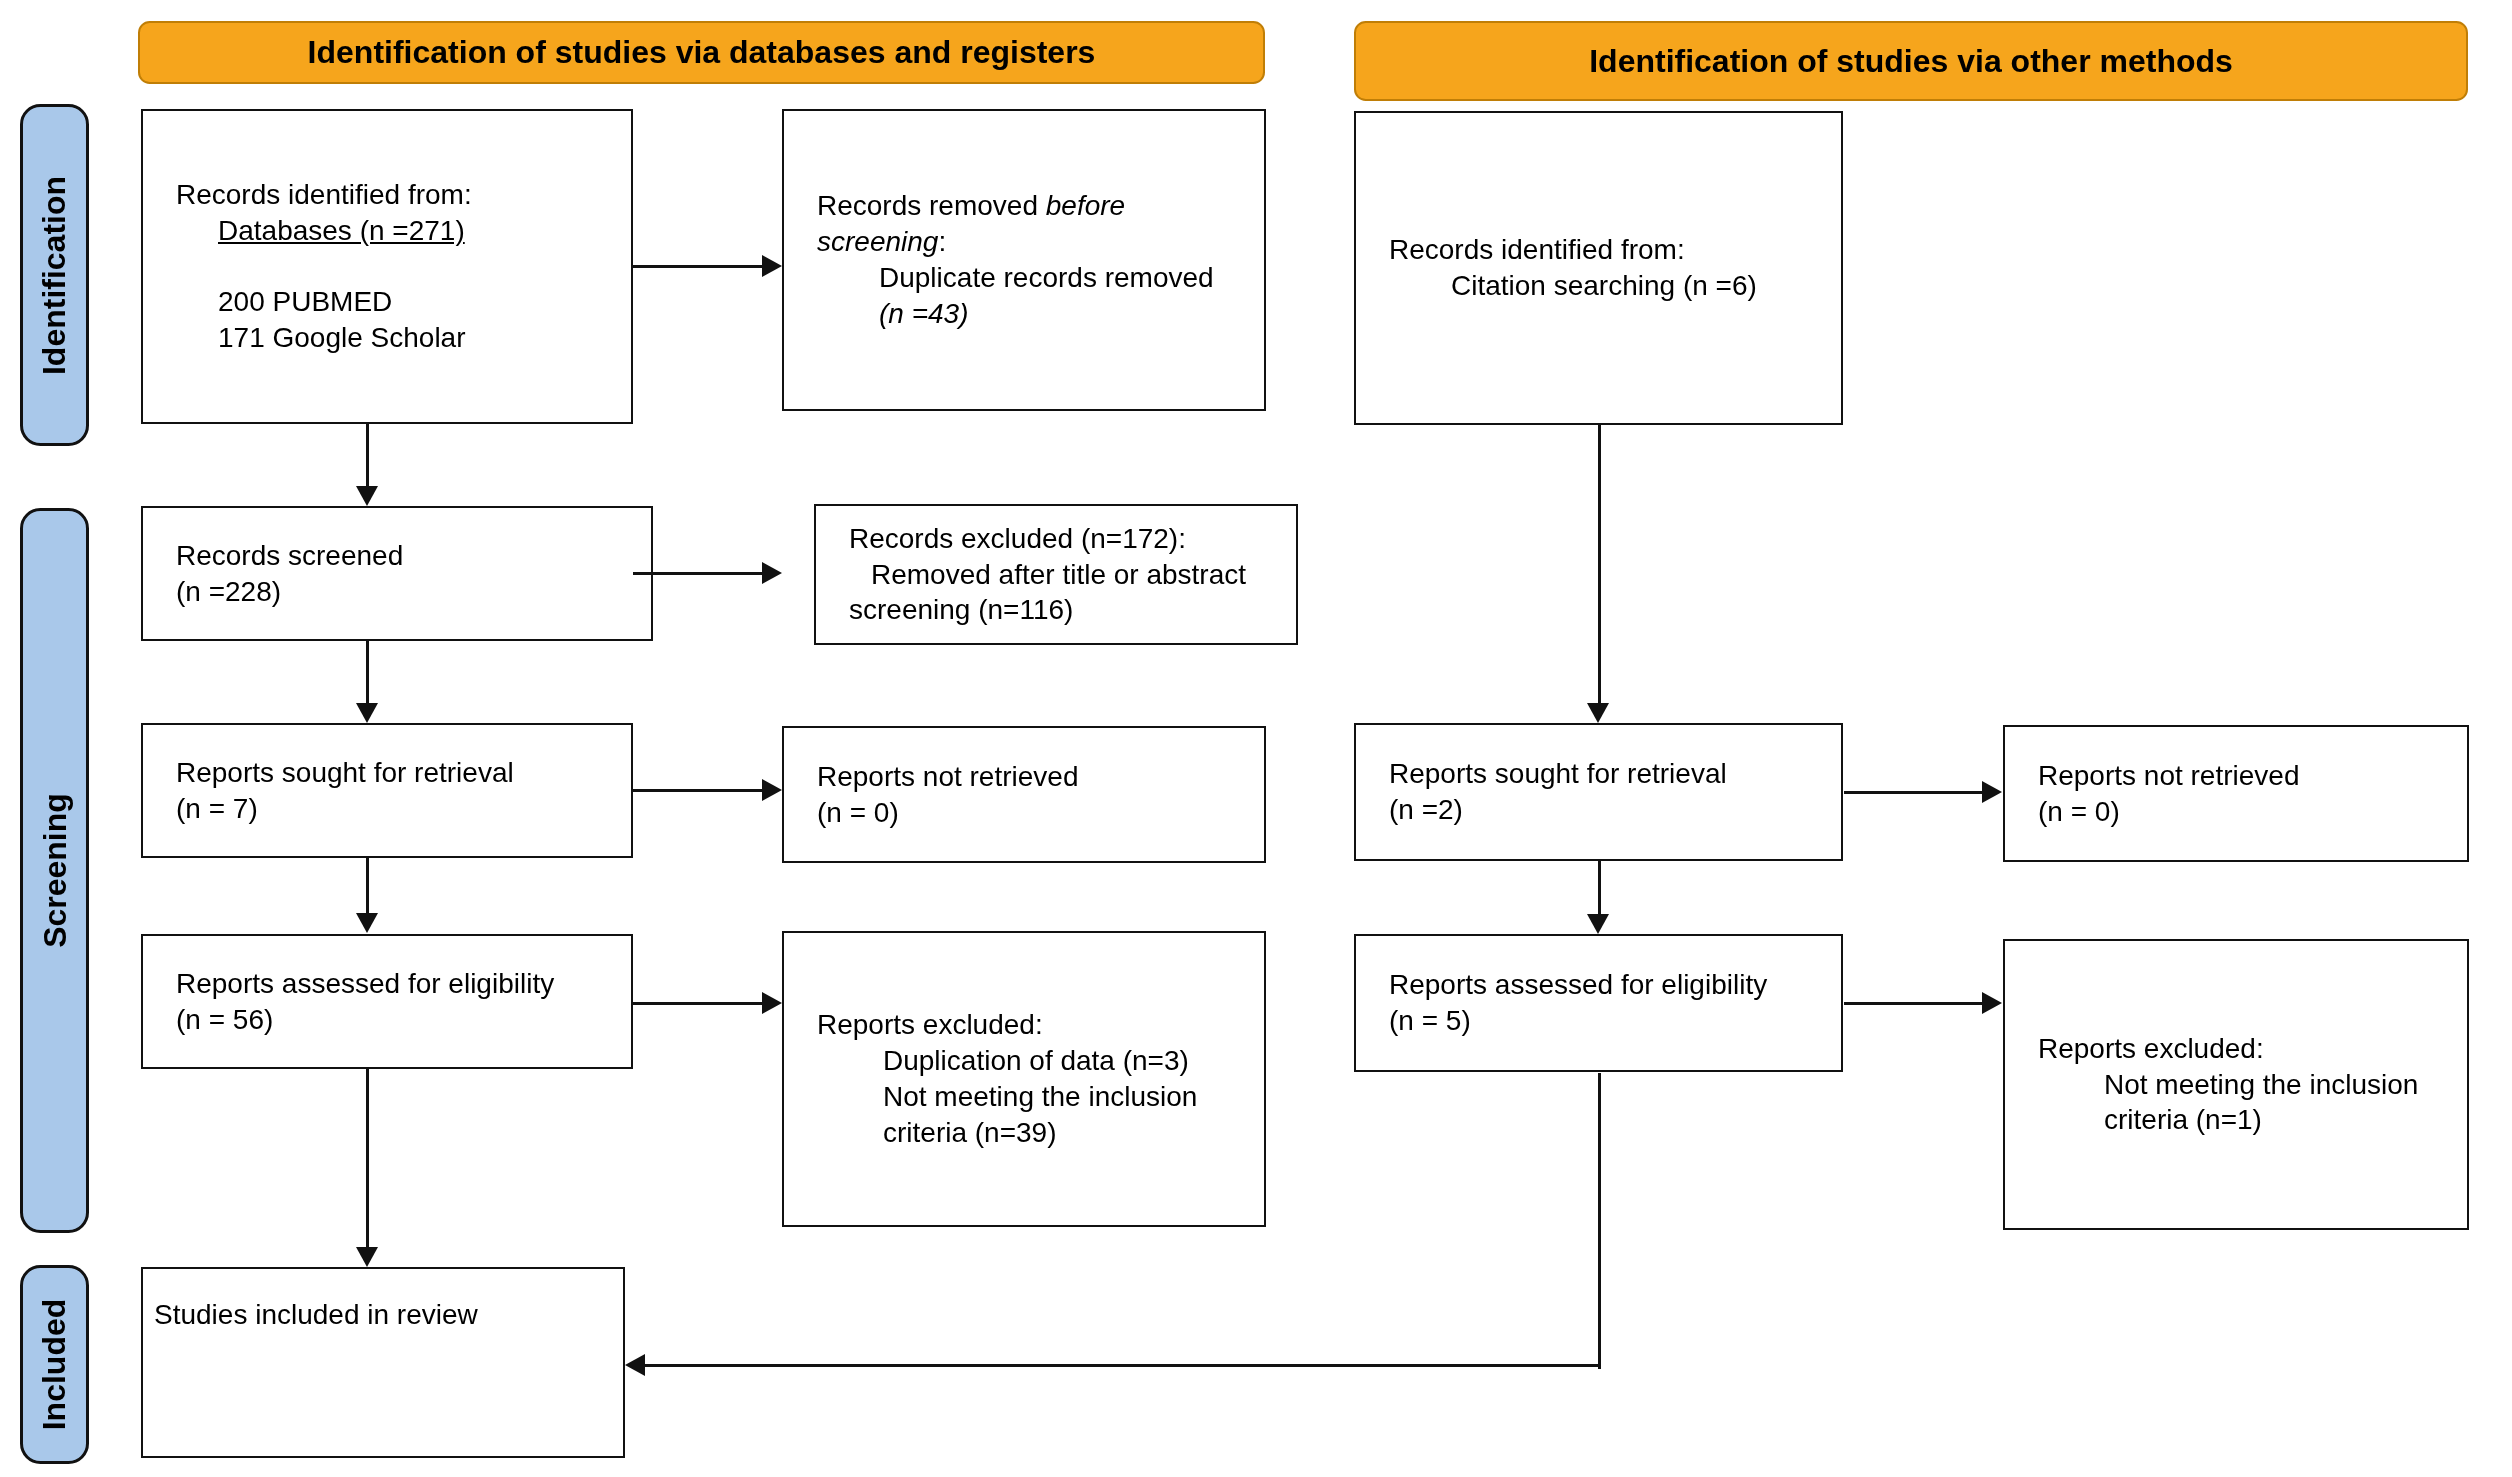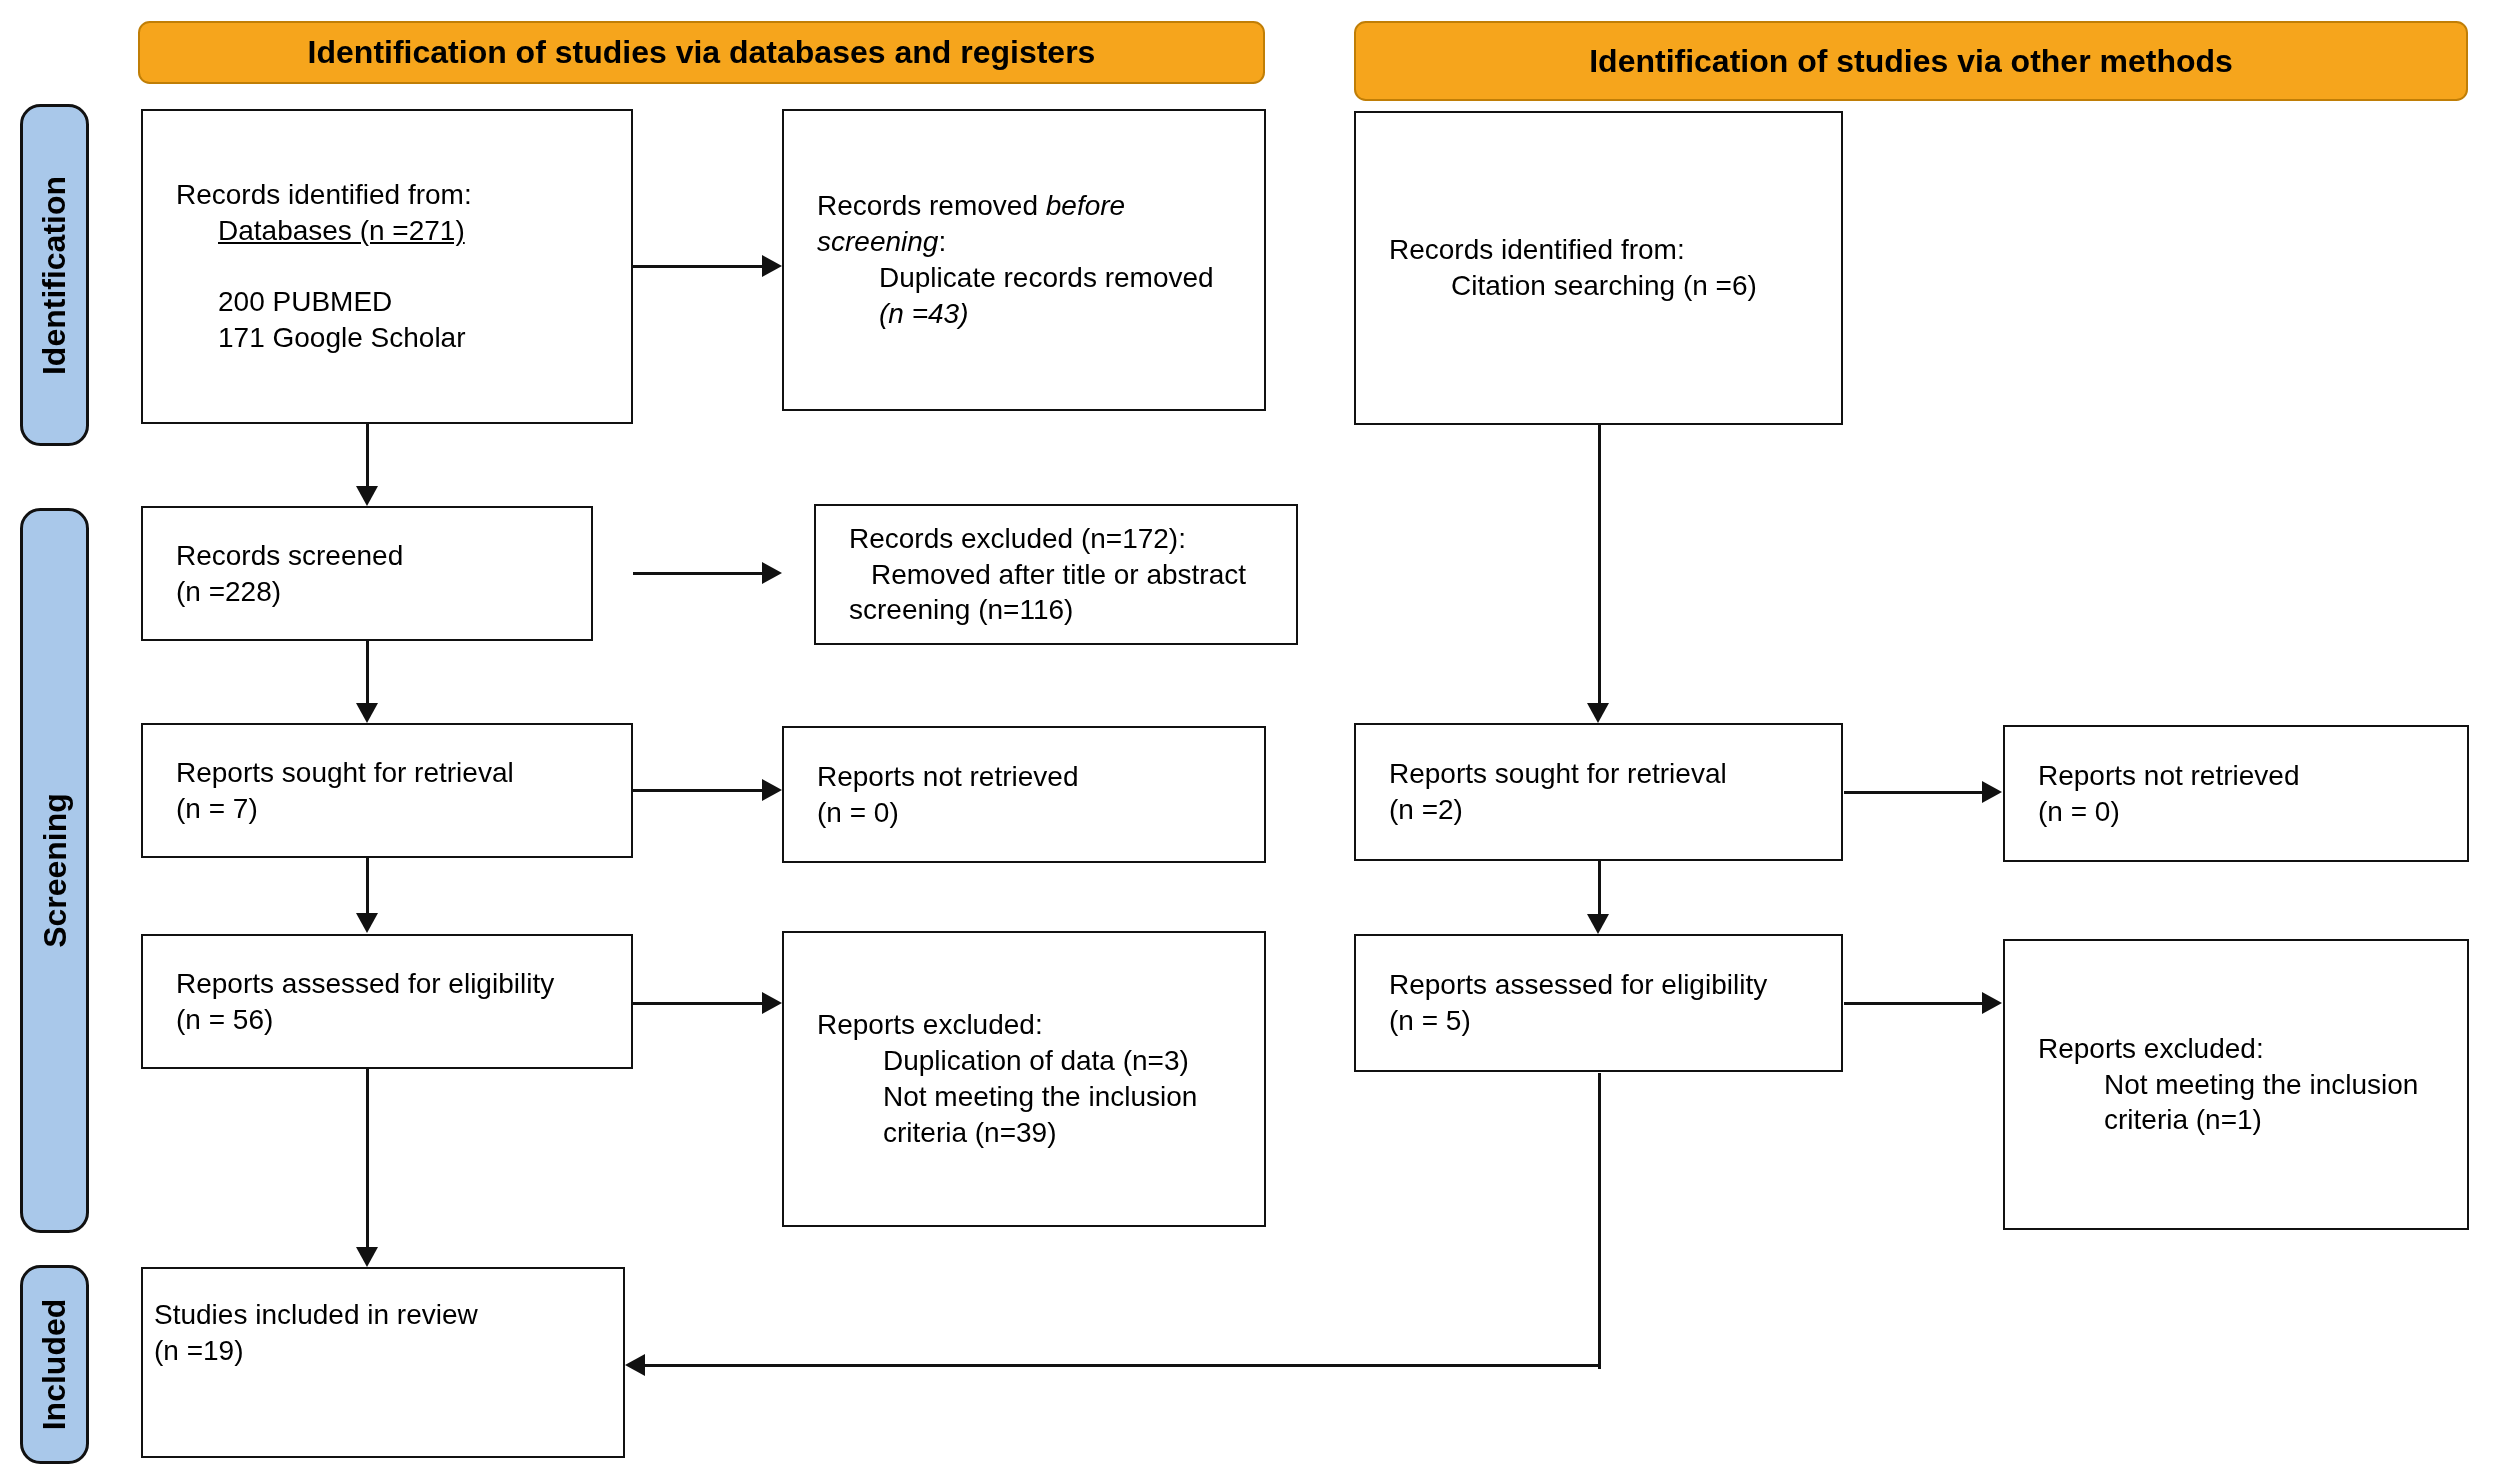--- a/index.html
+++ b/index.html
@@ -60,35 +60,34 @@
     <span>Included</span>
   </div>
 
   <div class="box" style="left:141px;top:109px;width:492px;height:315px;">
       <div><span>Records identified from:</span></div>
       <div style="padding-left: 42px; text-decoration: underline;"><span>Databases (n =271)</span></div>
       <div><span>&nbsp;</span></div>
       <div style="padding-left: 42px;"><span>200 PUBMED</span></div>
       <div style="padding-left: 42px;"><span>171 Google Scholar</span></div>
     </div>
-  <div class="box" style="left:141px;top:506px;width:452px;height:135px;">
+  <div class="box" style="left:141px;top:506px;width:512px;height:135px;">
       <div><span>Records screened</span></div>
       <div><span>(n =228)</span></div>
     </div>
   <div class="box" style="left:141px;top:723px;width:492px;height:135px;">
       <div><span>Reports sought for retrieval</span></div>
       <div><span>(n = 7)</span></div>
     </div>
   <div class="box" style="left:141px;top:934px;width:492px;height:135px;">
       <div><span>Reports assessed for eligibility</span></div>
       <div><span>(n = 56)</span></div>
     </div>
   <div class="box top-align" style="left:141px;top:1267px;width:484px;height:191px;padding-left:11px;">
       <div><span>Studies included in review</span></div>
-      <div><span>(n =19)</span></div>
     </div>
 
   <div class="box" style="left:782px;top:109px;width:484px;height:302px;">
       <div><span>Records removed </span><span style="font-style: italic;">before</span></div>
       <div><span style="font-style: italic;">screening</span><span>:</span></div>
       <div style="padding-left: 62px;"><span>Duplicate records removed</span></div>
       <div style="padding-left: 62px; font-style: italic;"><span>(n =43)</span></div>
     </div>
   <div class="box" style="left:782px;top:504px;width:484px;height:141px;margin-left:32px;">
       <div><span>Records excluded (n=172):</span></div>

